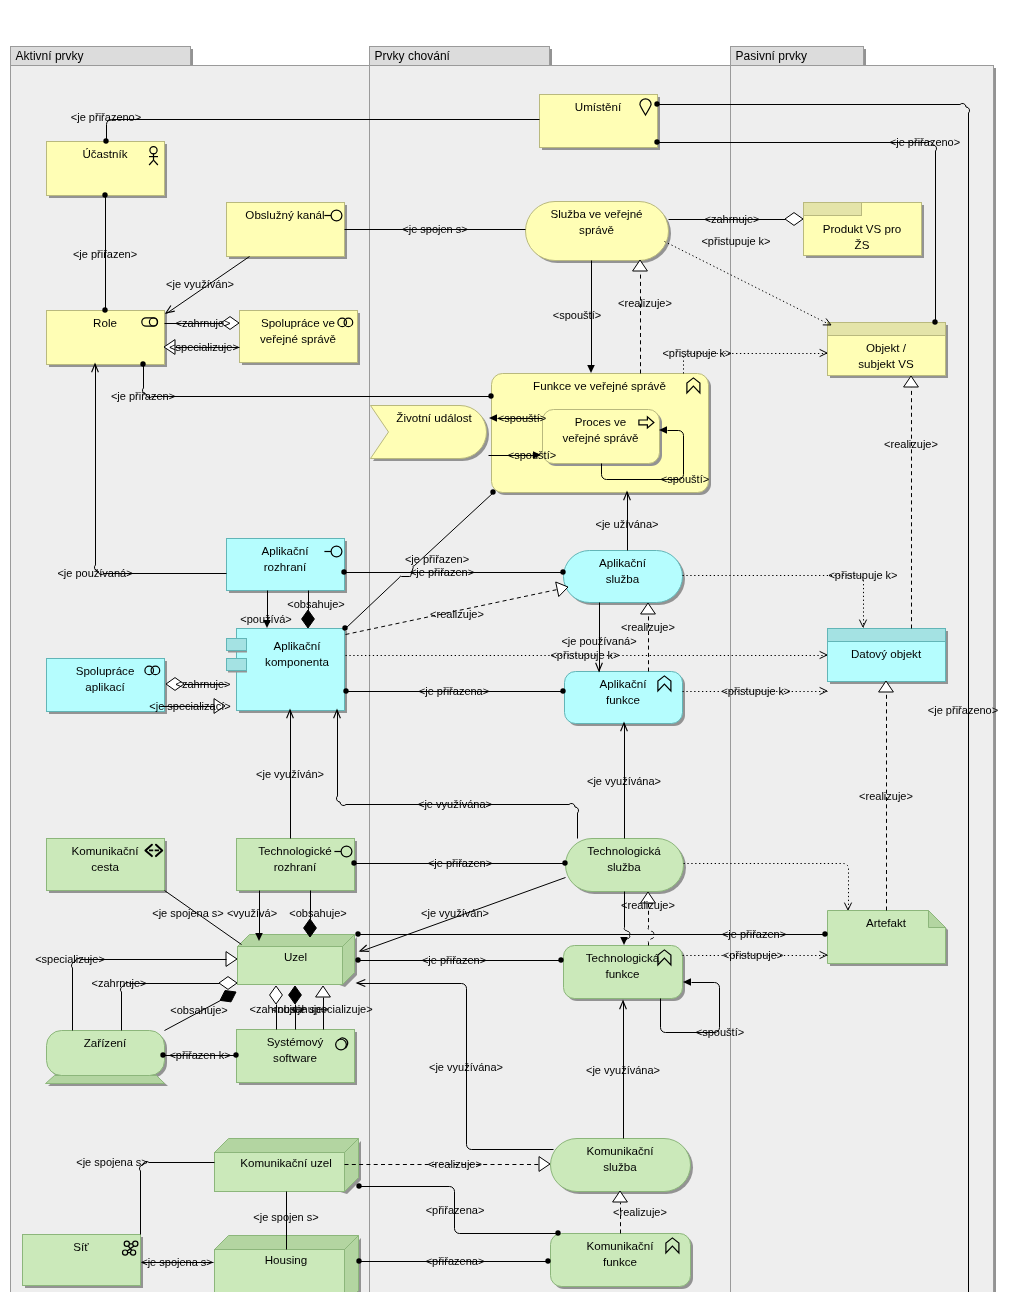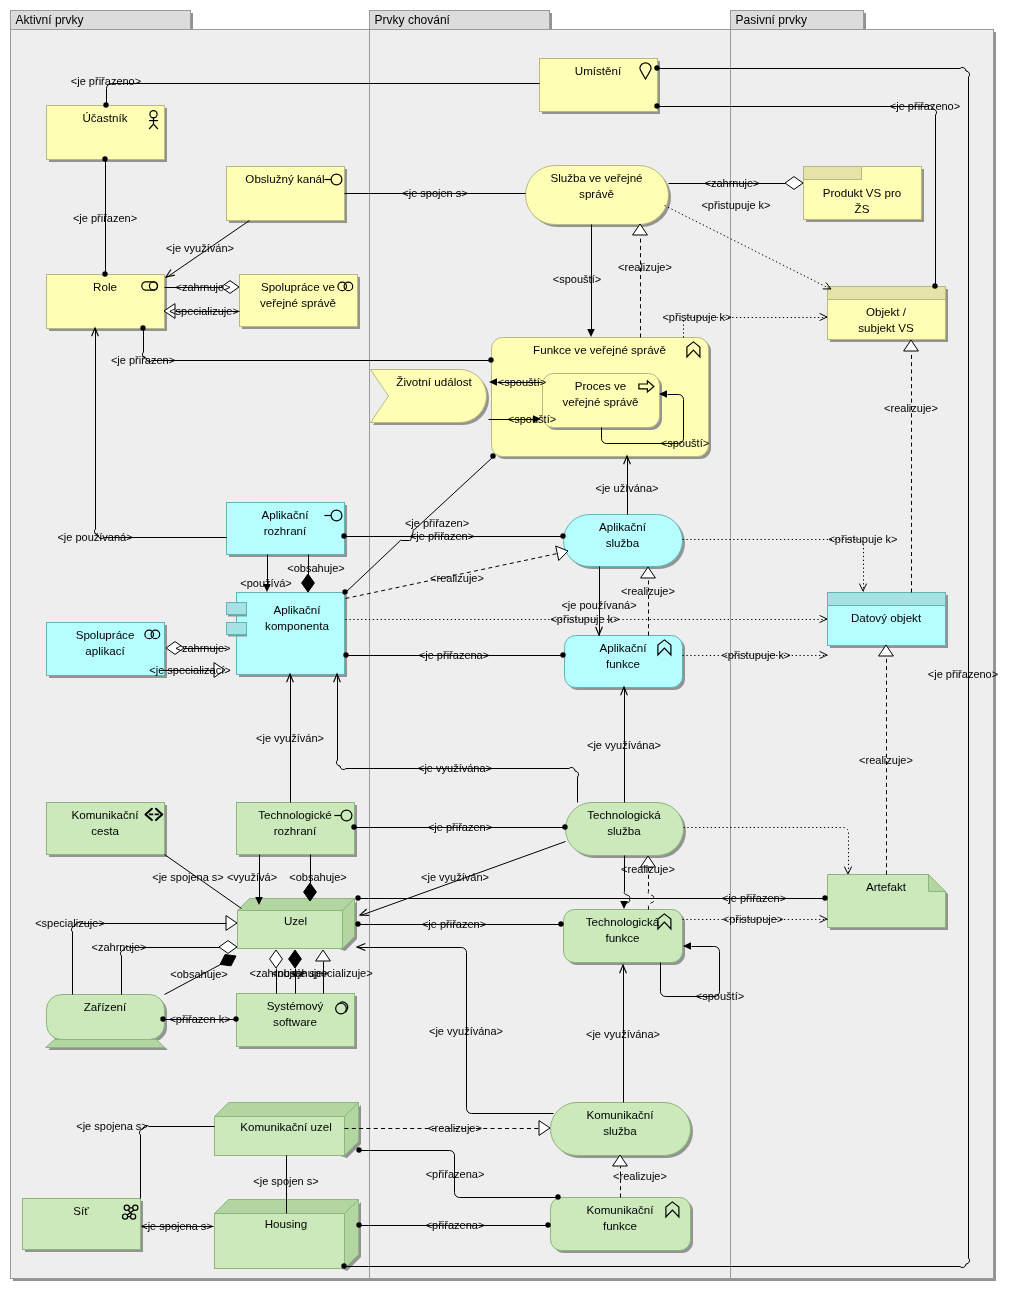--- a/index.html
+++ b/index.html
@@ -1,17 +1,17 @@
 <!DOCTYPE html>
 <html><head>
 <meta charset="utf-8">
 <style>
   html,body{margin:0;padding:0;background:#ffffff;}
   body{width:1029px;height:1292px;overflow:hidden;font-family:"Liberation Sans",sans-serif;}
-  #stage{position:relative;width:1029px;height:1192px;}
+  #stage{position:relative;width:1029px;height:1192px;margin-top:36px;}
   svg{display:block;shape-rendering:geometricPrecision;}
   text{font-family:"Liberation Sans",sans-serif;}
   .node-label{font-size:11.6px;fill:#000;text-anchor:middle;}
   .edge-label{font-size:11px;fill:#000;text-anchor:middle;}
   .grp-label{font-size:12px;fill:#000;}
 </style>
 </head>
 <body>
 
 <div id="stage">

